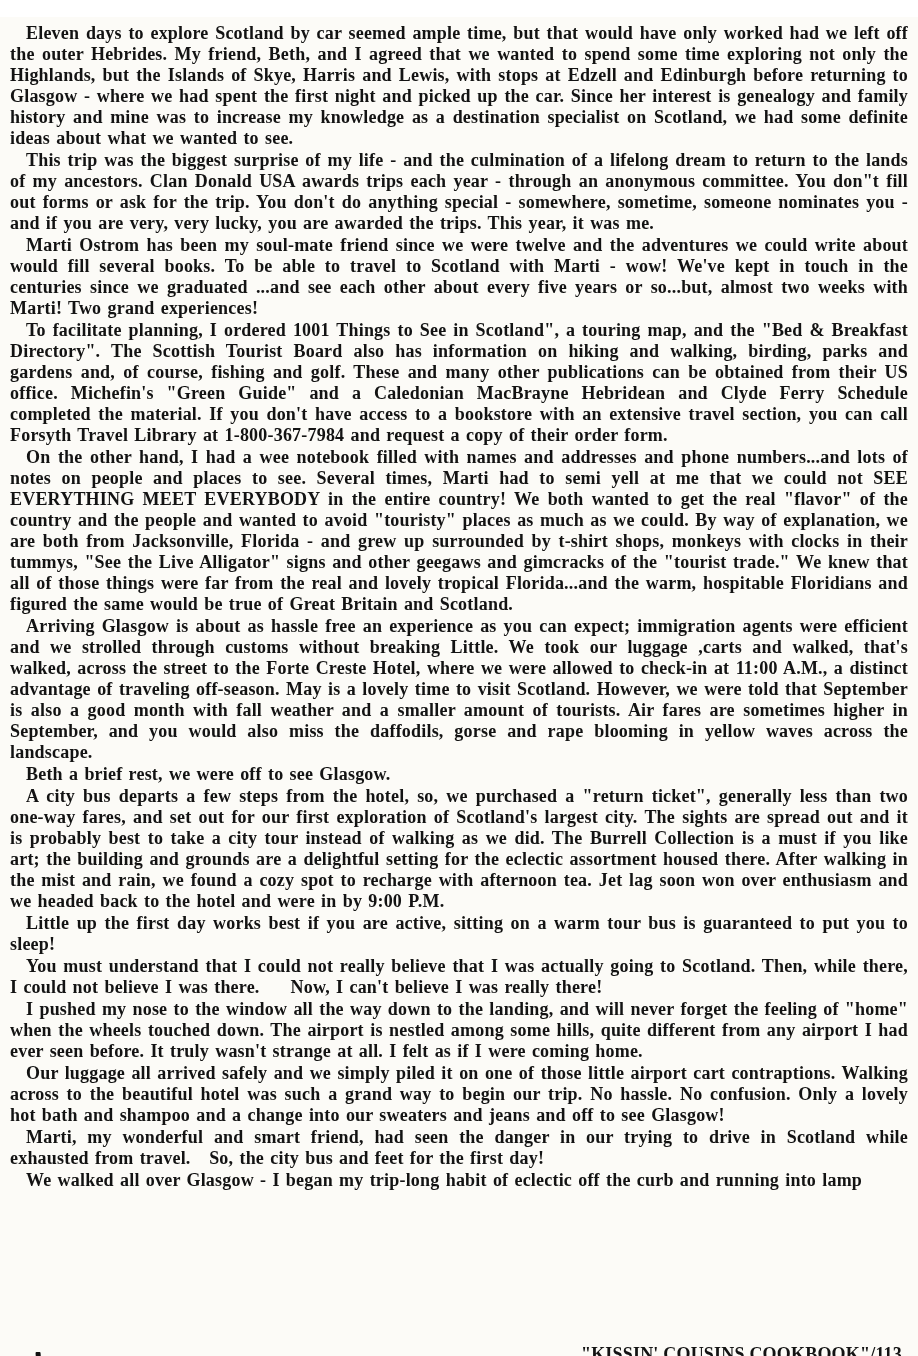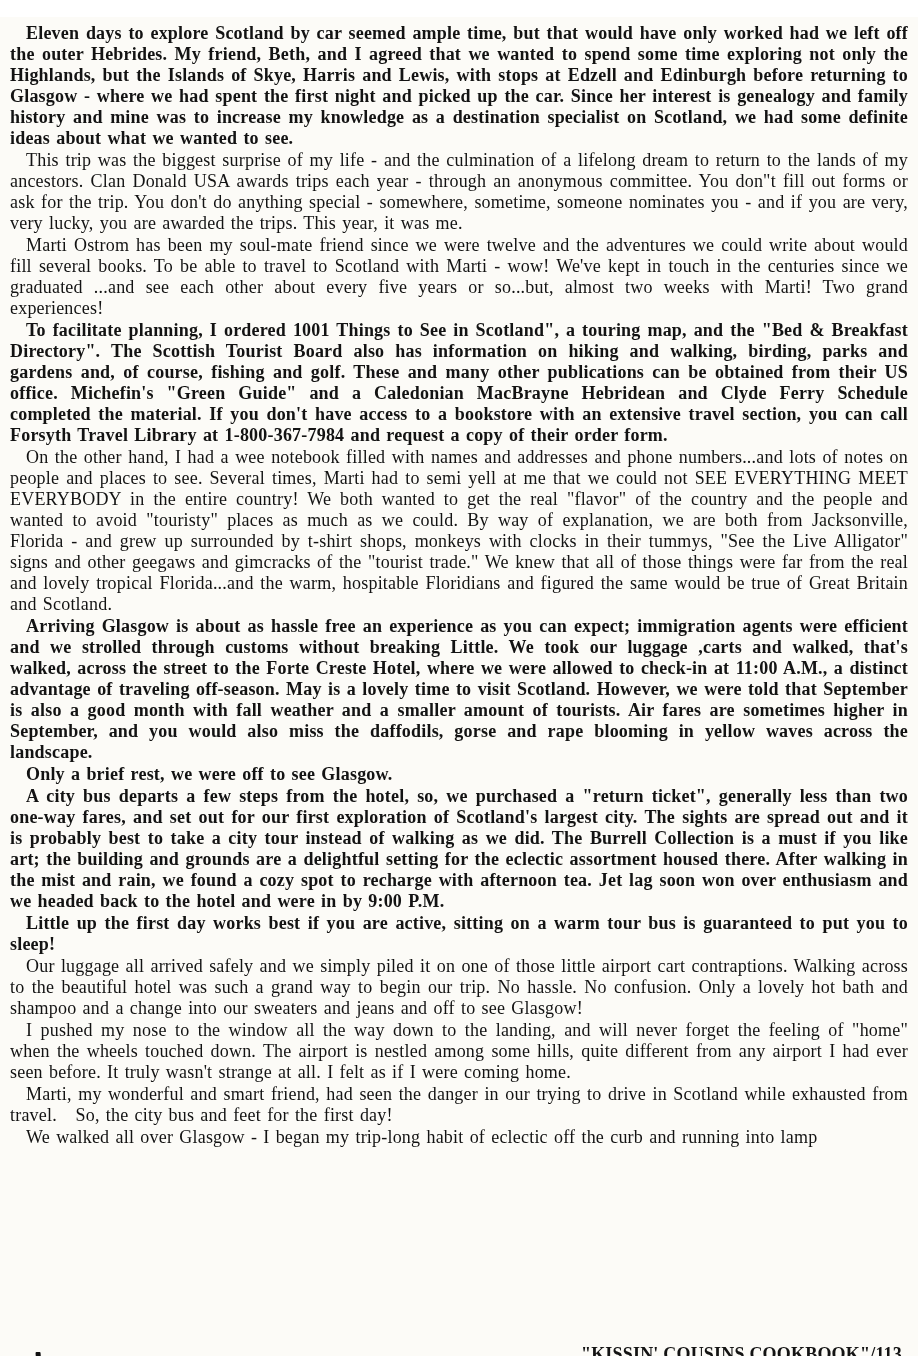--- a/index.html
+++ b/index.html
@@ -20,20 +20,21 @@
     overflow: hidden;
   }
   .para {
     margin: 0 0 1px 0;
     font-size: 18px;
     line-height: 21px;
     text-align: justify;
     text-indent: 16px;
     letter-spacing: 0.2px;
     word-spacing: 1.5px;
+    font-weight: bold;
   }
   .para.bold {
     font-weight: 700;
   }
   .footer {
     position: absolute;
     right: 16px;
     bottom: 8px;
     font-weight: 700;
     font-size: 18px;
@@ -64,25 +65,26 @@
 <body>
 
 <div class="page">
   <div>
     <p class="para bold">Eleven days to explore Scotland by car seemed ample time, but that would have only worked had we left off the outer Hebrides. My friend, Beth, and I agreed that we wanted to spend some time exploring not only the Highlands, but the Islands of Skye, Harris and Lewis, with stops at Edzell and Edinburgh before returning to Glasgow - where we had spent the first night and picked up the car. Since her interest is genealogy and family history and mine was to increase my knowledge as a destination specialist on Scotland, we had some definite ideas about what we wanted to see.</p>
     <p class="para">This trip was the biggest surprise of my life - and the culmination of a lifelong dream to return to the lands of my ancestors. Clan Donald USA awards trips each year - through an anonymous committee. You don"t fill out forms or ask for the trip. You don't do anything special - somewhere, sometime, someone nominates you - and if you are very, very lucky, you are awarded the trips. This year, it was me.</p>
     <p class="para">Marti Ostrom has been my soul-mate friend since we were twelve and the adventures we could write about would fill several books. To be able to travel to Scotland with Marti - wow! We've kept in touch in the centuries since we graduated ...and see each other about every five years or so...but, almost two weeks with Marti! Two grand experiences!</p>
     <p class="para bold">To facilitate planning, I ordered 1001 Things to See in Scotland", a touring map, and the "Bed &amp; Breakfast Directory". The Scottish Tourist Board also has information on hiking and walking, birding, parks and gardens and, of course, fishing and golf. These and many other publications can be obtained from their US office. Michefin's "Green Guide" and a Caledonian MacBrayne Hebridean and Clyde Ferry Schedule completed the material. If you don't have access to a bookstore with an extensive travel section, you can call Forsyth Travel Library at 1-800-367-7984 and request a copy of their order form.</p>
     <p class="para">On the other hand, I had a wee notebook filled with names and addresses and phone numbers...and lots of notes on people and places to see. Several times, Marti had to semi yell at me that we could not SEE EVERYTHING MEET EVERYBODY in the entire country! We both wanted to get the real "flavor" of the country and the people and wanted to avoid "touristy" places as much as we could. By way of explanation, we are both from Jacksonville, Florida - and grew up surrounded by t-shirt shops, monkeys with clocks in their tummys, "See the Live Alligator" signs and other geegaws and gimcracks of the "tourist trade." We knew that all of those things were far from the real and lovely tropical Florida...and the warm, hospitable Floridians and figured the same would be true of Great Britain and Scotland.</p>
     <p class="para bold">Arriving Glasgow is about as hassle free an experience as you can expect; immigration agents were efficient and we strolled through customs without breaking Little. We took our luggage ,carts and walked, that's walked, across the street to the Forte Creste Hotel, where we were allowed to check-in at 11:00 A.M., a distinct advantage of traveling off-season. May is a lovely time to visit Scotland. However, we were told that September is also a good month with fall weather and a smaller amount of tourists. Air fares are sometimes higher in September, and you would also miss the daffodils, gorse and rape blooming in yellow waves across the landscape.</p>
-    <p class="para bold">Only a brief rest, we were off to see Glasgow.</p>
+    <p class="para bold">Beth a brief rest, we were off to see Glasgow.</p>
     <p class="para bold">A city bus departs a few steps from the hotel, so, we purchased a "return ticket", generally less than two one-way fares, and set out for our first exploration of Scotland's largest city. The sights are spread out and it is probably best to take a city tour instead of walking as we did. The Burrell Collection is a must if you like art; the building and grounds are a delightful setting for the eclectic assortment housed there. After walking in the mist and rain, we found a cozy spot to recharge with afternoon tea. Jet lag soon won over enthusiasm and we headed back to the hotel and were in by 9:00 P.M.</p>
     <p class="para bold">Little up the first day works best if you are active, sitting on a warm tour bus is guaranteed to put you to sleep!</p>
+    <p class="para">You must understand that I could not really believe that I was actually going to Scotland. Then, while there, I could not believe I was there.&nbsp;&nbsp;&nbsp;&nbsp; Now, I can't believe I was really there!</p>
+    <p class="para">I pushed my nose to the window all the way down to the landing, and will never forget the feeling of "home" when the wheels touched down. The airport is nestled among some hills, quite different from any airport I had ever seen before. It truly wasn't strange at all. I felt as if I were coming home.</p>
     <p class="para">Our luggage all arrived safely and we simply piled it on one of those little airport cart contraptions. Walking across to the beautiful hotel was such a grand way to begin our trip. No hassle. No confusion. Only a lovely hot bath and shampoo and a change into our sweaters and jeans and off to see Glasgow!</p>
-    <p class="para">I pushed my nose to the window all the way down to the landing, and will never forget the feeling of "home" when the wheels touched down. The airport is nestled among some hills, quite different from any airport I had ever seen before. It truly wasn't strange at all. I felt as if I were coming home.</p>
     <p class="para">Marti, my wonderful and smart friend, had seen the danger in our trying to drive in Scotland while exhausted from travel.&nbsp;&nbsp; So, the city bus and feet for the first day!</p>
     <p class="para">We walked all over Glasgow - I began my trip-long habit of eclectic off the curb and running into lamp</p>
   </div>
 
   <div class="ink-mark"></div>
 
   <div class="footer">
     <span>"KISSIN' COUSINS COOKBOOK"/113</span>
   </div>
 </div>

